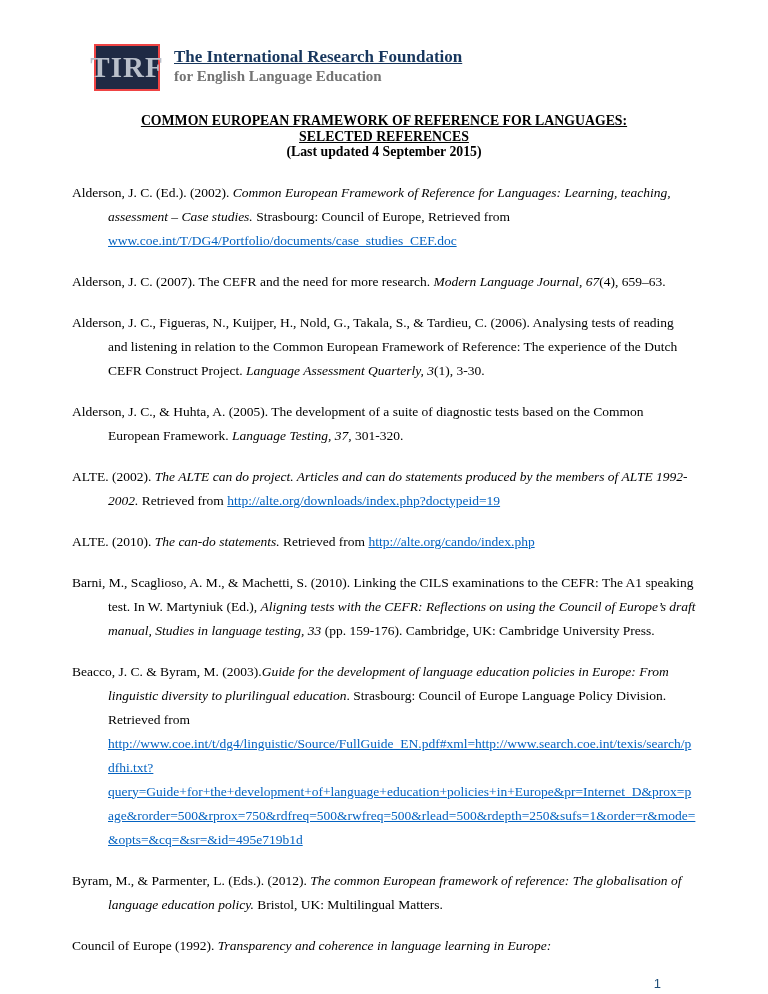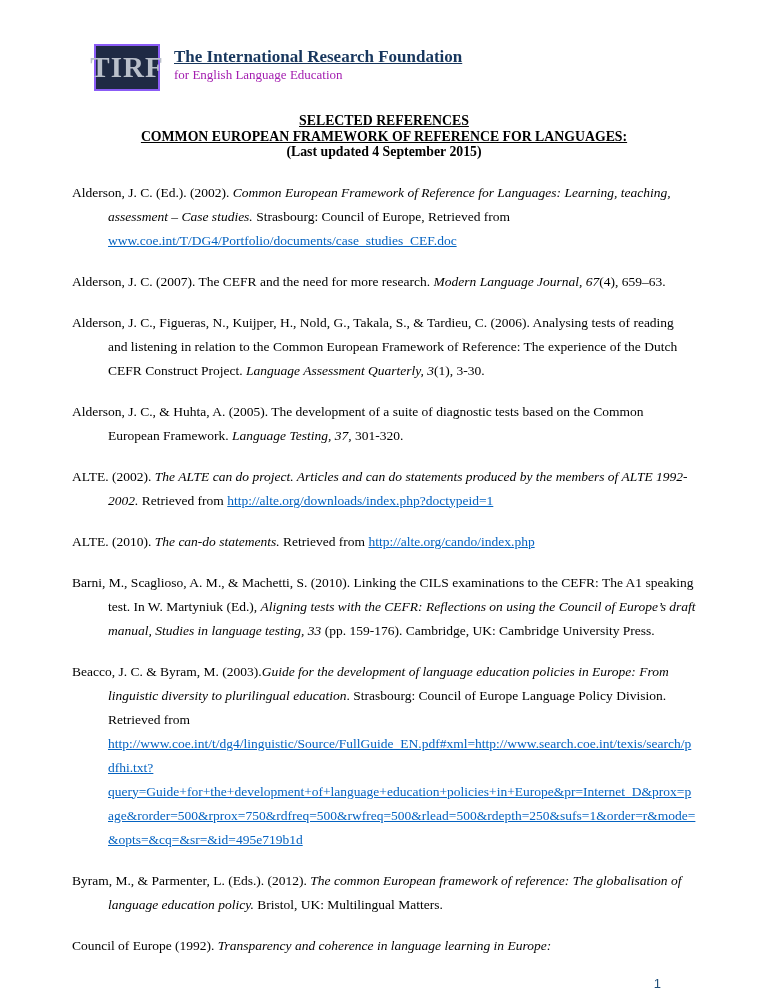--- a/index.html
+++ b/index.html
@@ -24,42 +24,42 @@
     margin-bottom: 22px;
   }
   .logo {
     width: 66px;
     height: 47px;
     background: #1f2a44;
     display: flex;
     align-items: center;
     justify-content: center;
     flex: 0 0 auto;
-    border: 2px solid #8b5cf6;
+    border: 2px solid #ef4444;
   }
   .logo-text {
     font-family: "Liberation Serif", serif;
     font-weight: bold;
     font-size: 29px;
     color: #b9bfca;
     letter-spacing: 1px;
     line-height: 1;
   }
   .org { margin-left: 14px; padding-top: 2px; }
   .org-name {
     font-size: 17px;
     font-weight: bold;
     text-decoration: underline;
     color: #17365d;
     line-height: 1.25;
   }
   .org-subtitle {
-    font-size: 13px;
-    font-weight: normal;
-    color: #a21caf;
+    font-size: 15px;
+    font-weight: bold;
+    color: #737373;
     line-height: 1.3;
   }
 
   
   .doc-title {
     text-align: center;
     font-weight: bold;
     font-size: 13.8px;
     line-height: 15.5px;
     margin-bottom: 21px;
@@ -112,31 +112,31 @@
     <div class="logo">
       <span class="logo-text">TIRF</span>
     </div>
     <div class="org">
       <div class="org-name">The International Research Foundation</div>
       <div class="org-subtitle">for English Language Education</div>
     </div>
   </header>
 
   <div class="doc-title">
+    <div class="underlined">COMMON EUROPEAN FRAMEWORK OF REFERENCE FOR LANGUAGES:</div>
     <div class="underlined">SELECTED REFERENCES</div>
-    <div class="underlined">COMMON EUROPEAN FRAMEWORK OF REFERENCE FOR LANGUAGES:</div>
     <div>(Last updated 4 September 2015)</div>
   </div>
 
   <main class="references">
       <p class="reference"><span class="norm">Alderson, J. C.  (Ed.). (2002). </span><span class="ital">Common European Framework of Reference for Languages: Learning, teaching, assessment – Case studies. </span><span class="norm">Strasbourg: Council of Europe, Retrieved from </span><a class="ref-link" href="#">www.coe.int/T/DG4/Portfolio/documents/case_studies_CEF.doc</a></p>
       <p class="reference"><span class="norm">Alderson, J. C. (2007). The CEFR and the need for more research. </span><span class="ital">Modern Language Journal, 67</span><span class="norm">(4), 659–63.</span></p>
       <p class="reference"><span class="norm">Alderson, J. C., Figueras, N., Kuijper, H., Nold, G., Takala, S., &amp; Tardieu, C. (2006). Analysing tests of reading and listening in relation to the Common European Framework of Reference: The experience of the Dutch CEFR Construct Project. </span><span class="ital">Language Assessment Quarterly, 3</span><span class="norm">(1), 3-30.</span></p>
       <p class="reference"><span class="norm">Alderson, J. C., &amp; Huhta, A. (2005). The development of a suite of diagnostic tests based on the Common European Framework. </span><span class="ital">Language Testing, 37</span><span class="norm">, 301-320.</span></p>
-      <p class="reference"><span class="norm">ALTE. (2002). </span><span class="ital">The ALTE can do project. Articles and can do statements produced by the members of ALTE 1992-2002. </span><span class="norm">Retrieved from </span><a class="ref-link" href="#">http://alte.org/downloads/index.php?doctypeid=1</a></p>
+      <p class="reference"><span class="norm">ALTE. (2002). </span><span class="ital">The ALTE can do project. Articles and can do statements produced by the members of ALTE 1992-2002. </span><span class="norm">Retrieved from </span><a class="ref-link" href="#">http://alte.org/downloads/index.php?doctypeid=19</a></p>
       <p class="reference"><span class="norm">ALTE. (2010). </span><span class="ital">The can-do statements. </span><span class="norm">Retrieved from </span><a class="ref-link" href="#">http://alte.org/cando/index.php</a></p>
       <p class="reference"><span class="norm">Barni, M., Scaglioso, A. M., &amp; Machetti, S. (2010). Linking the CILS examinations to the CEFR: The A1 speaking test. In W. Martyniuk (Ed.), </span><span class="ital">Aligning tests with the CEFR: Reflections on using the Council of Europe’s draft manual, Studies in language testing, 33 </span><span class="norm">(pp. 159-176). Cambridge, UK: Cambridge University Press.</span></p>
       <p class="reference"><span class="norm">Beacco, J. C. &amp; Byram, M. (2003).</span><span class="ital">Guide for the development of language education policies in Europe: From linguistic diversity to plurilingual education</span><span class="norm">. Strasbourg: Council of Europe Language Policy Division. Retrieved from </span><a class="ref-link" href="#">http://www.coe.int/t/dg4/linguistic/Source/FullGuide_EN.pdf#xml=http://www.search.coe.int/texis/search/pdfhi.txt?query=Guide+for+the+development+of+language+education+policies+in+Europe&amp;pr=Internet_D&amp;prox=page&amp;rorder=500&amp;rprox=750&amp;rdfreq=500&amp;rwfreq=500&amp;rlead=500&amp;rdepth=250&amp;sufs=1&amp;order=r&amp;mode=&amp;opts=&amp;cq=&amp;sr=&amp;id=495e719b1d</a></p>
       <p class="reference"><span class="norm">Byram, M., &amp; Parmenter, L. (Eds.). (2012). </span><span class="ital">The common European framework of reference: The globalisation of language education policy. </span><span class="norm">Bristol, UK: Multilingual Matters.</span></p>
       <p class="reference"><span class="norm">Council of Europe (1992). </span><span class="ital">Transparency and coherence in language learning in Europe:</span></p>
     </main>
 
   <footer class="doc-footer">
     <div class="page-number">1</div>
     <div>177 Webster St., #220, Monterey, CA  93940  USA</div>

